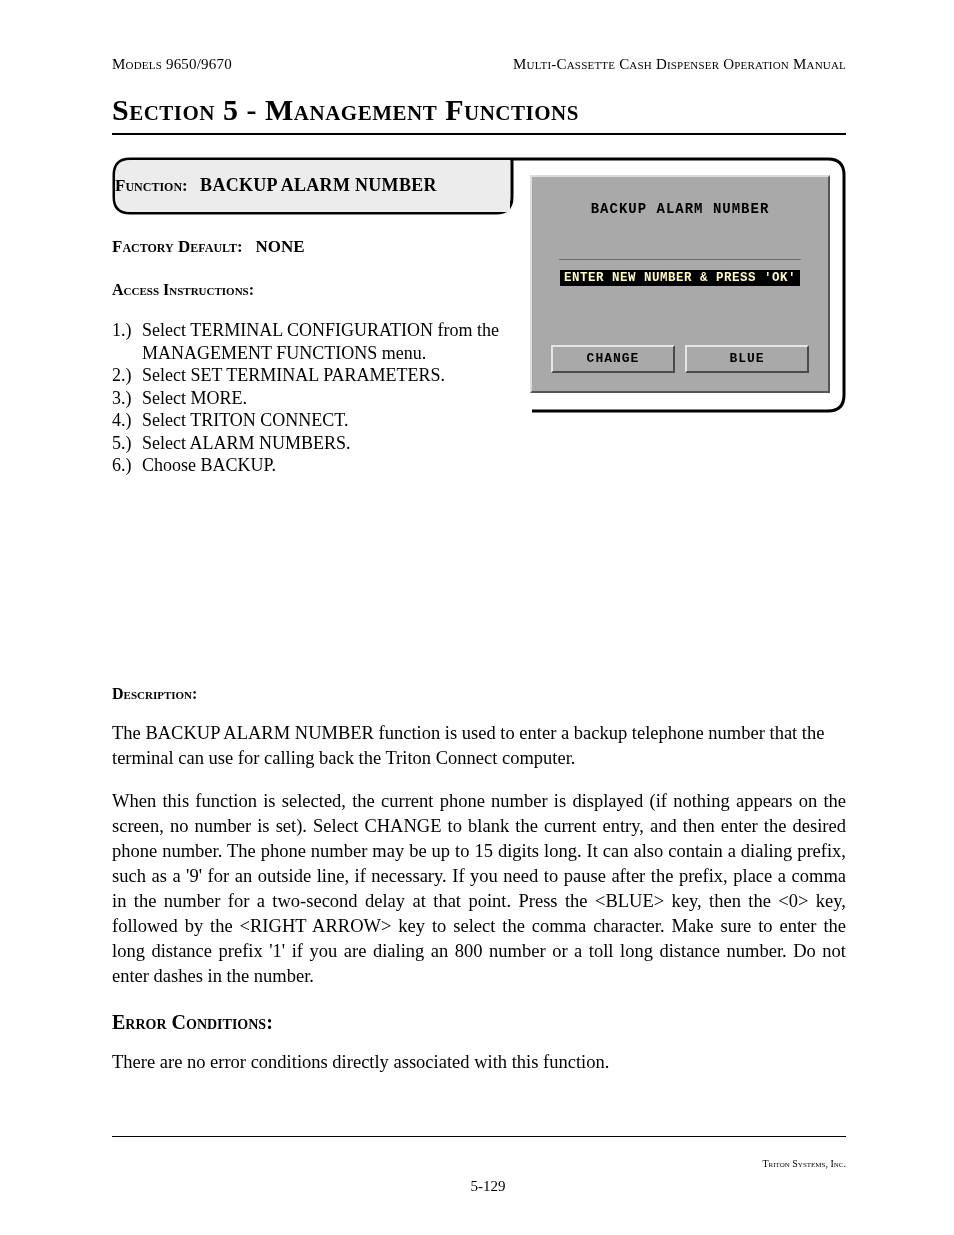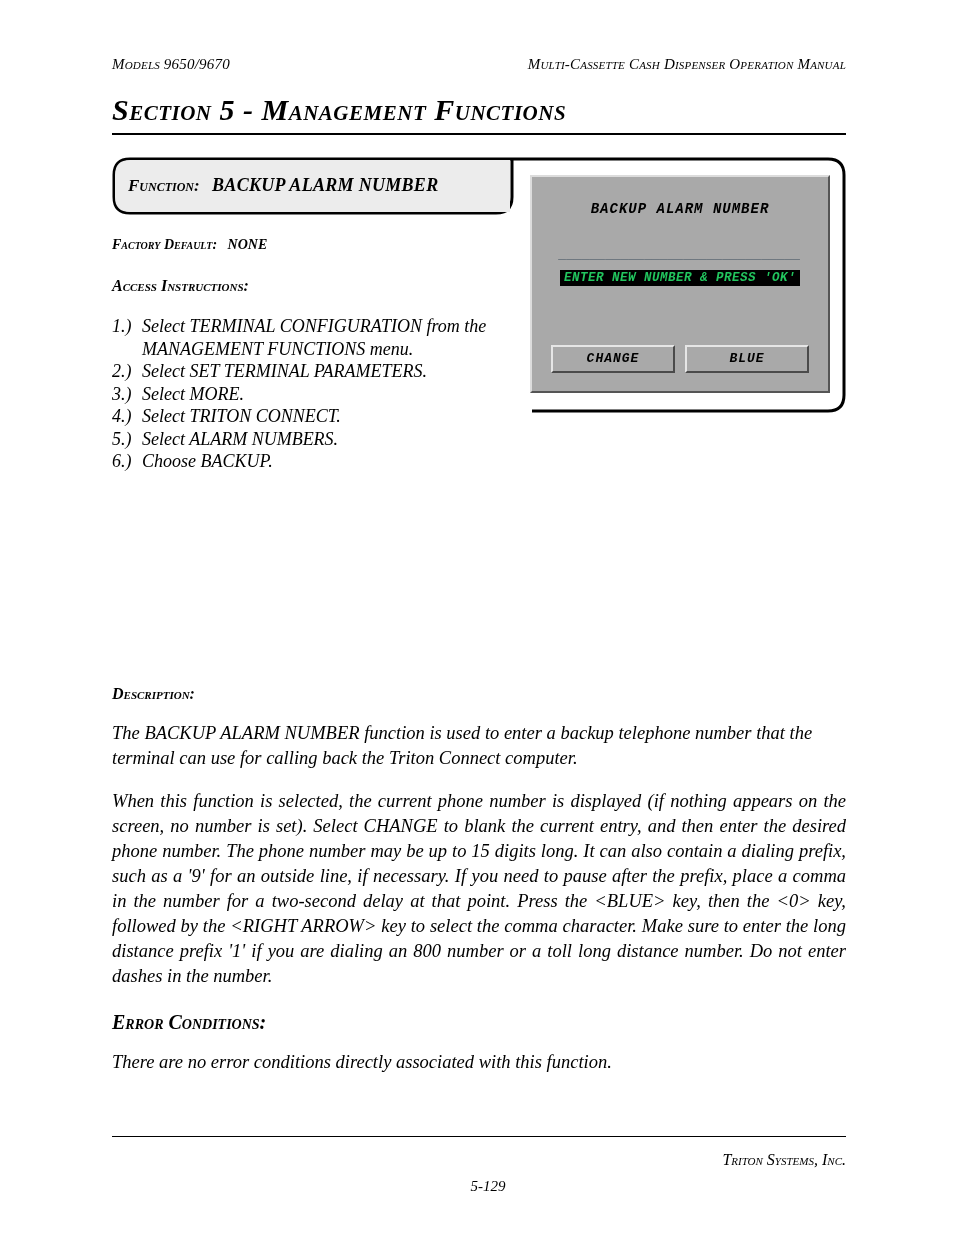--- a/index.html
+++ b/index.html
@@ -9,21 +9,20 @@
     background: #fff;
     font-family: "Times New Roman", Times, serif;
     color: #000;
   }
   .page {
     width: 954px;
     height: 1235px;
     position: relative;
     box-sizing: border-box;
     padding: 56px 108px 0 112px;
-    font-style: italic;
   }
   .header-row {
     display: flex;
     justify-content: space-between;
     font-size: 15px;
     letter-spacing: 0.2px;
   }
   .sc { font-variant: small-caps; }
   .section-title {
     font-size: 30px;
@@ -53,21 +52,21 @@
     position: absolute;
     top: 0;
     left: 0;
     width: 400px;
     height: 56px;
     background: #ececec;
     border-top-left-radius: 16px;
     border-bottom-left-radius: 16px;
     display: flex;
     align-items: center;
-    padding-left: 16px;
+    padding-left: 3px;
     box-sizing: border-box;
     font-weight: bold;
     font-size: 16.5px;
   }
   .func-label .fnword { font-variant: small-caps; font-size: 17px; }
   .func-label .fname { font-size: 18px; letter-spacing: 0.3px; }
   .screen {
     position: absolute;
     top: 18px;
     right: 16px;
@@ -95,21 +94,21 @@
     margin-top: 30px;
     color: #3a4a5a;
     letter-spacing: 0;
     font-size: 13px;
     overflow: hidden;
     white-space: nowrap;
   }
   .screen .scr-prompt {
     margin-top: 8px;
     background: #000;
-    color: #22c55e;
+    color: #fef9c3;
     display: inline-block;
     padding: 1px 4px;
     font-size: 12.5px;
     letter-spacing: 0.5px;
   }
   .screen .scr-btns {
     position: absolute;
     bottom: 18px;
     left: 0; right: 0;
     display: flex;
@@ -130,21 +129,21 @@
     margin-top: 28px;
   }
   .left-col {
     position: absolute;
     top: 80px;
     left: 0;
     width: 410px;
   }
   .fd {
     font-weight: bold;
-    font-size: 14px;
+    font-size: 17px;
   }
   .fd .lbl { font-variant: small-caps; }
   .ai {
     margin-top: 24px;
     font-weight: bold;
     font-variant: small-caps;
     font-size: 16px;
   }
   .steps {
     margin-top: 20px;
@@ -185,21 +184,21 @@
     right: 108px;
     bottom: 98px;
     border: none;
     border-top: 1.5px solid #000;
     margin: 0;
   }
   .footer-right {
     position: absolute;
     right: 108px;
     bottom: 66px;
-    font-size: 16px;
+    font-size: 10px;
     font-variant: small-caps;
   }
   .footer-center {
     position: absolute;
     left: 0; right: 0;
     bottom: 40px;
     text-align: center;
     font-size: 15px;
     padding-left: 22px;
   }

